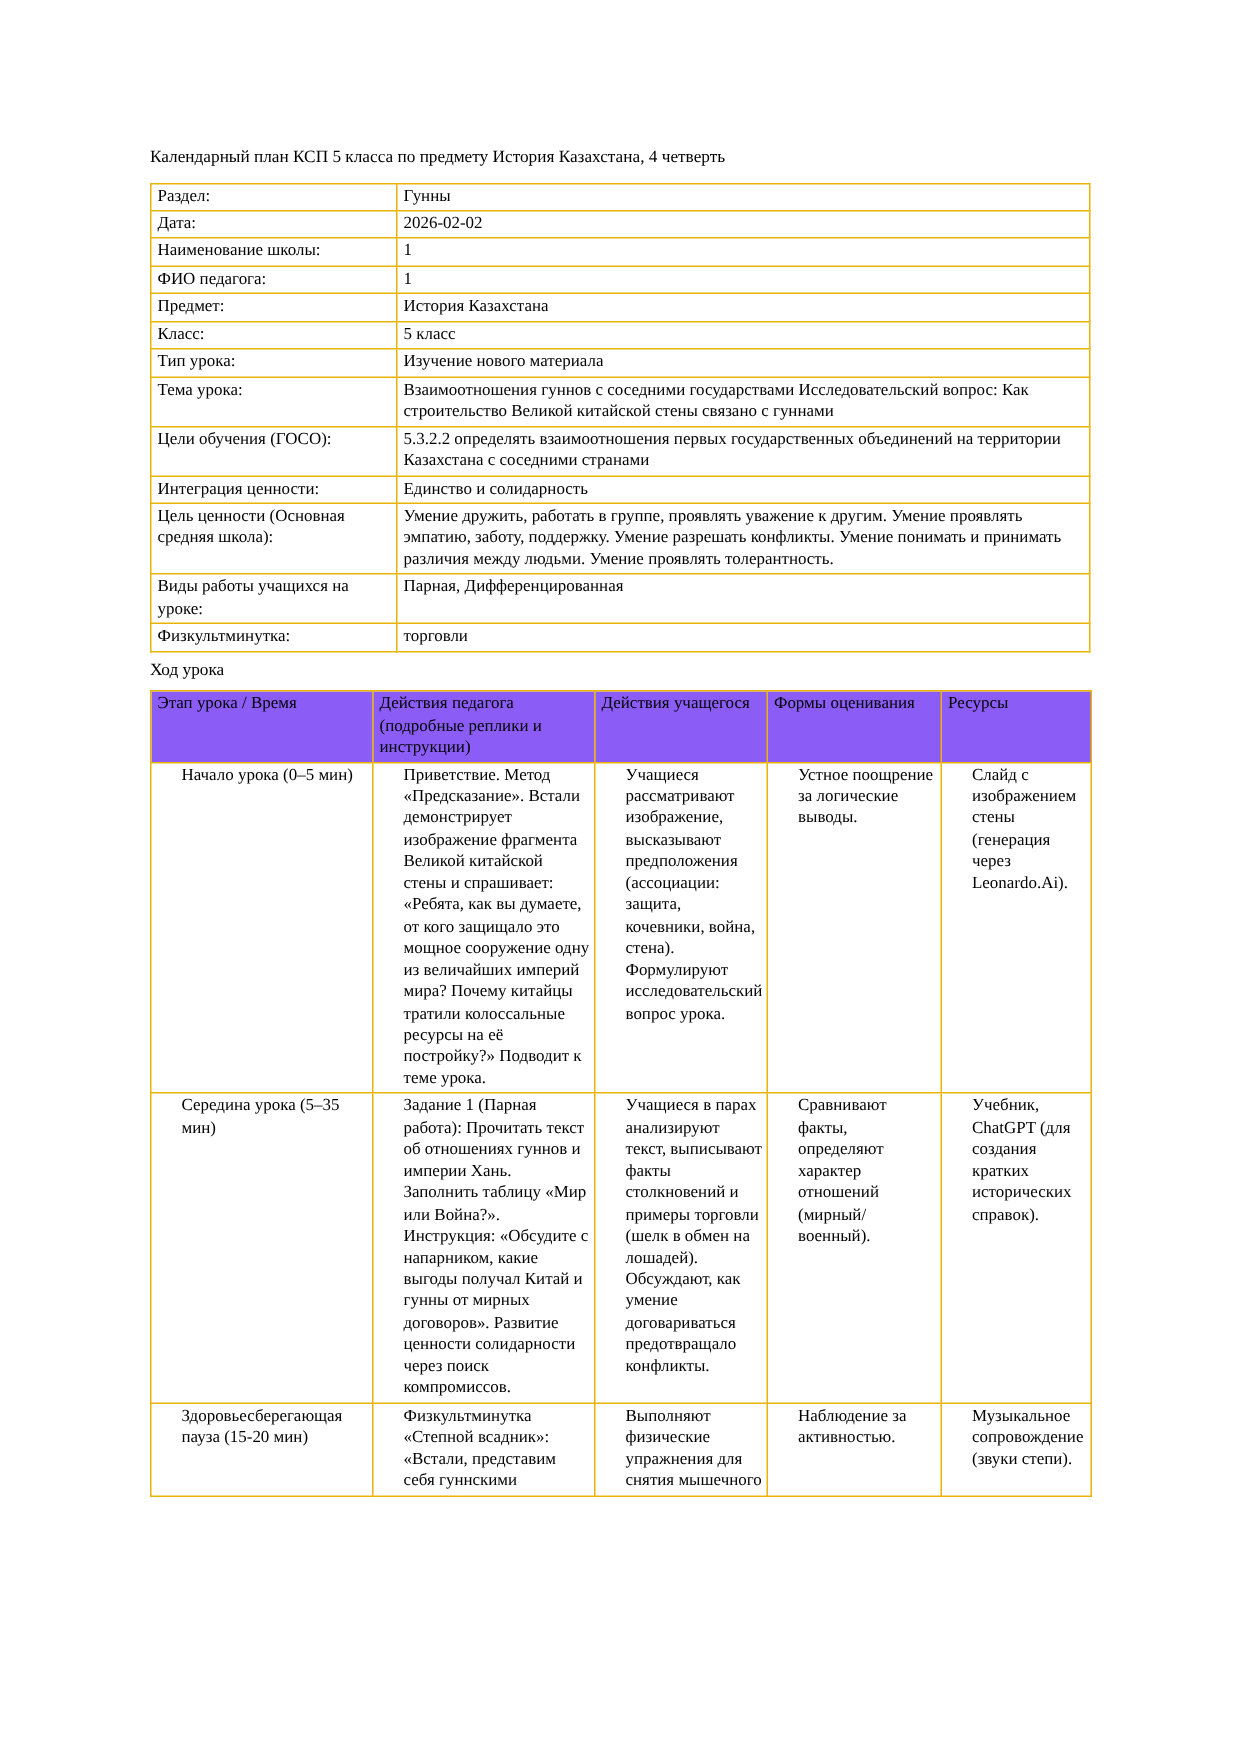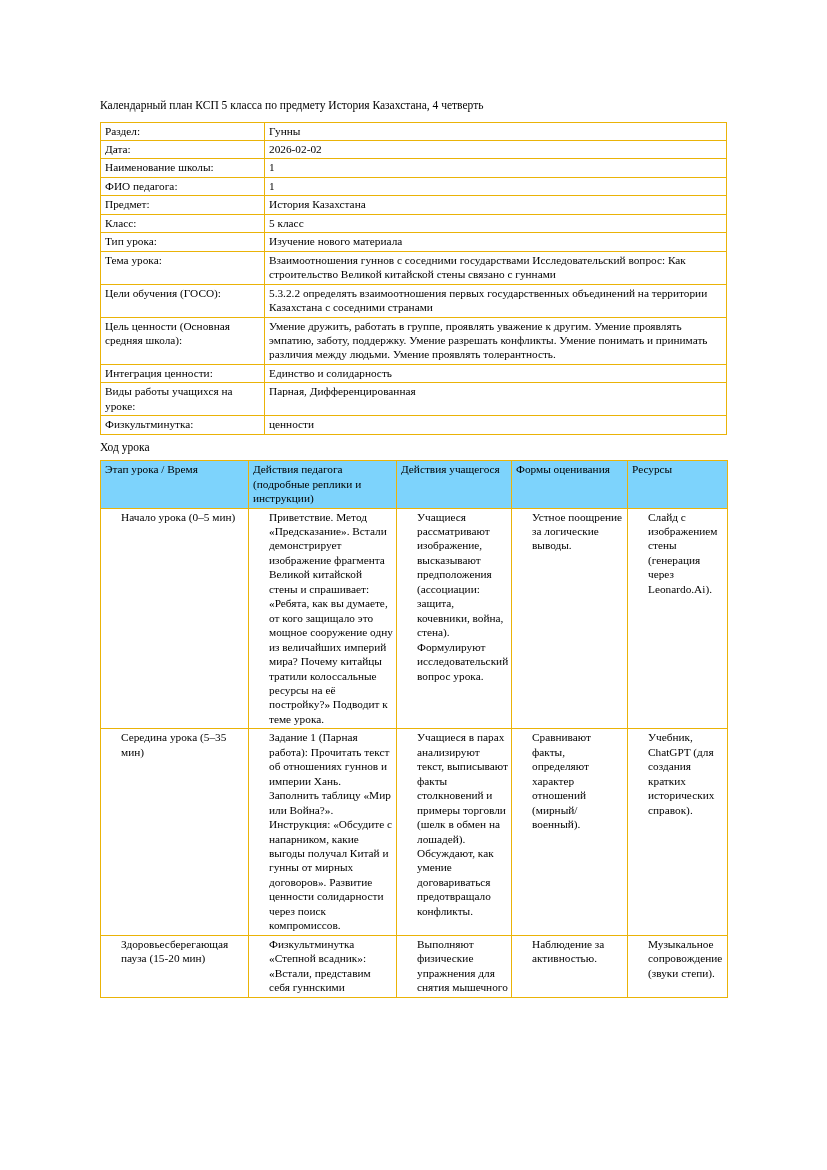--- a/index.html
+++ b/index.html
@@ -42,21 +42,21 @@
   }
   .info-table td.label {
     width: 155px;
   }
   .section-heading {
     font-size: 11.5px;
     line-height: 1.35;
     margin: 5px 0 5px 0;
   }
   .plan-table th {
-    background: #7dd3fc;
+    background: #8b5cf6;
   }
   .plan-table col.c1 { width: 148px; }
   .plan-table col.c2 { width: 148px; }
   .plan-table col.c3 { width: 115px; }
   .plan-table col.c4 { width: 116px; }
   .plan-table col.c5 { width: 100px; }
   .plan-table td {
     padding: 1px 3px 2px 20px;
   }
 </style>
@@ -99,34 +99,34 @@
       </tr>
       <tr>
         <td class="label">Тема урока:</td>
         <td>Взаимоотношения гуннов с соседними государствами Исследовательский вопрос: Как строительство Великой китайской стены связано с гуннами</td>
       </tr>
       <tr>
         <td class="label">Цели обучения (ГОСО):</td>
         <td>5.3.2.2 определять взаимоотношения первых государственных объединений на территории Казахстана с соседними странами</td>
       </tr>
       <tr>
+        <td class="label">Интеграция ценности:</td>
+        <td>Единство и солидарность</td>
+      </tr>
+      <tr>
         <td class="label">Цель ценности (Основная средняя школа):</td>
         <td>Умение дружить, работать в группе, проявлять уважение к другим. Умение проявлять эмпатию, заботу, поддержку. Умение разрешать конфликты. Умение понимать и принимать различия между людьми. Умение проявлять толерантность.</td>
-      </tr>
-      <tr>
-        <td class="label">Интеграция ценности:</td>
-        <td>Единство и солидарность</td>
       </tr>
       <tr>
         <td class="label">Виды работы учащихся на уроке:</td>
         <td>Парная, Дифференцированная</td>
       </tr>
       <tr>
         <td class="label">Физкультминутка:</td>
-        <td>ценности</td>
+        <td>торговли</td>
       </tr>
     </tbody>
   </table>
 
   <div class="section-heading">Ход урока</div>
 
   <table class="plan-table">
     <colgroup>
       <col class="c1">
         <col class="c2">

